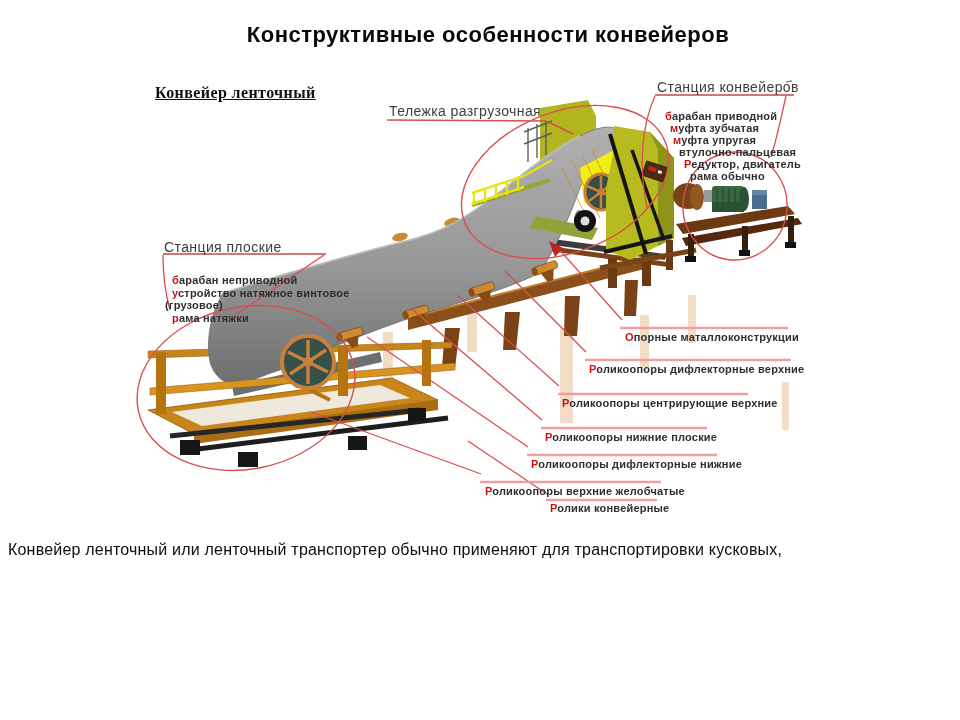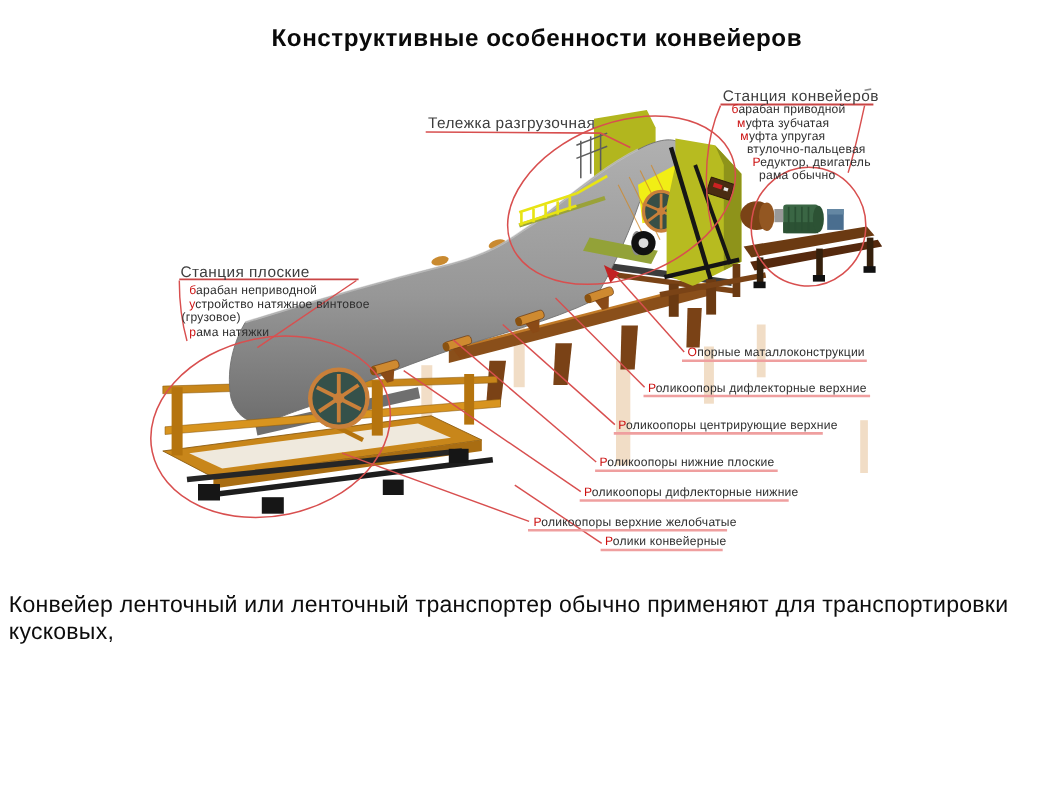--- a/index.html
+++ b/index.html
@@ -4,24 +4,24 @@
 <style>
   html,body{margin:0;padding:0;background:#888;}
   .slide{position:relative;width:960px;height:720px;background:#ffffff;overflow:hidden;
          font-family:"Liberation Sans",sans-serif;padding-left:16px;}
   .slide-title{position:absolute;left:0;top:22px;width:100%;text-align:center;
     font-size:22px;font-weight:bold;color:#0a0a0a;letter-spacing:.5px;}
   .diagram-heading{position:absolute;left:155px;top:84px;
     font-family:"Liberation Serif",serif;font-size:16px;font-weight:bold;color:#111;
     text-decoration:underline;letter-spacing:.4px;}
   .callout-header{position:absolute;font-size:14px;color:#3d3d3d;letter-spacing:.4px;white-space:nowrap;}
-  .lbl{position:absolute;font-size:11px;font-weight:400;color:#2e2e2e;letter-spacing:.2px;
-       white-space:nowrap;line-height:12px;}
+  .lbl{position:absolute;font-size:11px;font-weight:700;color:#2e2e2e;letter-spacing:.2px;
+       white-space:nowrap;line-height:12px;margin-top:16px;}
   .caption{position:absolute;left:8px;top:537px;width:940px;color:#0d0d0d;
-    font-size:21px;line-height:25px;letter-spacing:.2px;}
+    font-size:16px;line-height:25px;letter-spacing:.2px;}
   svg.art{position:absolute;left:0;top:0;pointer-events:none;}
 </style>
 </head>
 <body>
 
 <div class="slide">
 
   <svg class="art" width="960" height="720" viewBox="0 0 960 720">
     <defs>
       <linearGradient id="beltG" x1="0" y1="0" x2="0" y2="1">
@@ -240,20 +240,21 @@
       <line x1="541" y1="428" x2="707" y2="428"></line>
       <line x1="527" y1="455" x2="717" y2="455"></line>
       <line x1="480" y1="482" x2="661" y2="482"></line>
       <line x1="546" y1="500" x2="657" y2="500"></line>
     </g>
     <line x1="786" y1="82" x2="792" y2="81" stroke="#8a8a8a" stroke-width="1.5"></line>
   </svg>
 
   <div class="slide-title">Конструктивные особенности конвейеров</div>
 
+  <div class="diagram-heading">Конвейер ленточный</div>
 
   <div class="callout-header" style="left:389px;top:103px">Тележка разгрузочная</div>
 
   <div class="callout-header" style="left:657px;top:79px">Станция конвейеров</div>
   <div class="lbl" style="left:665px;top:94px"><span style="color:#cc1111">б</span>арабан приводной</div>
   <div class="lbl" style="left:670px;top:106px"><span style="color:#cc1111">м</span>уфта зубчатая</div>
   <div class="lbl" style="left:673px;top:118px"><span style="color:#cc1111">м</span>уфта упругая</div>
   <div class="lbl" style="left:679px;top:130px">втулочно-пальцевая</div>
   <div class="lbl" style="left:684px;top:142px"><span style="color:#cc1111">Р</span>едуктор, двигатель</div>
   <div class="lbl" style="left:690px;top:154px">рама обычно</div>

